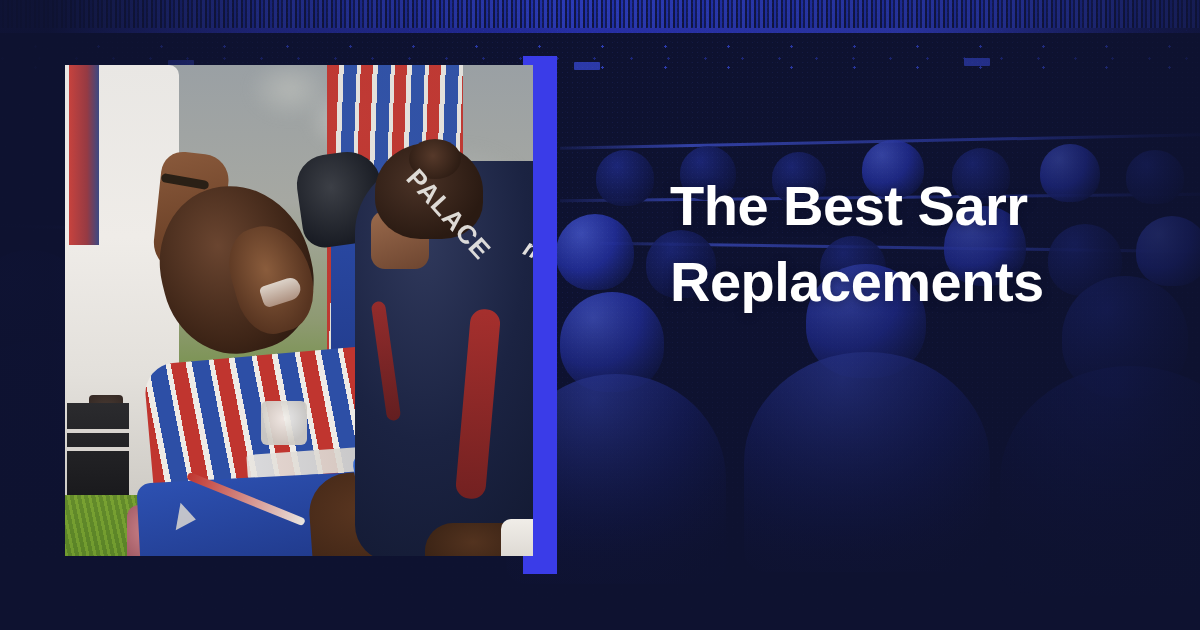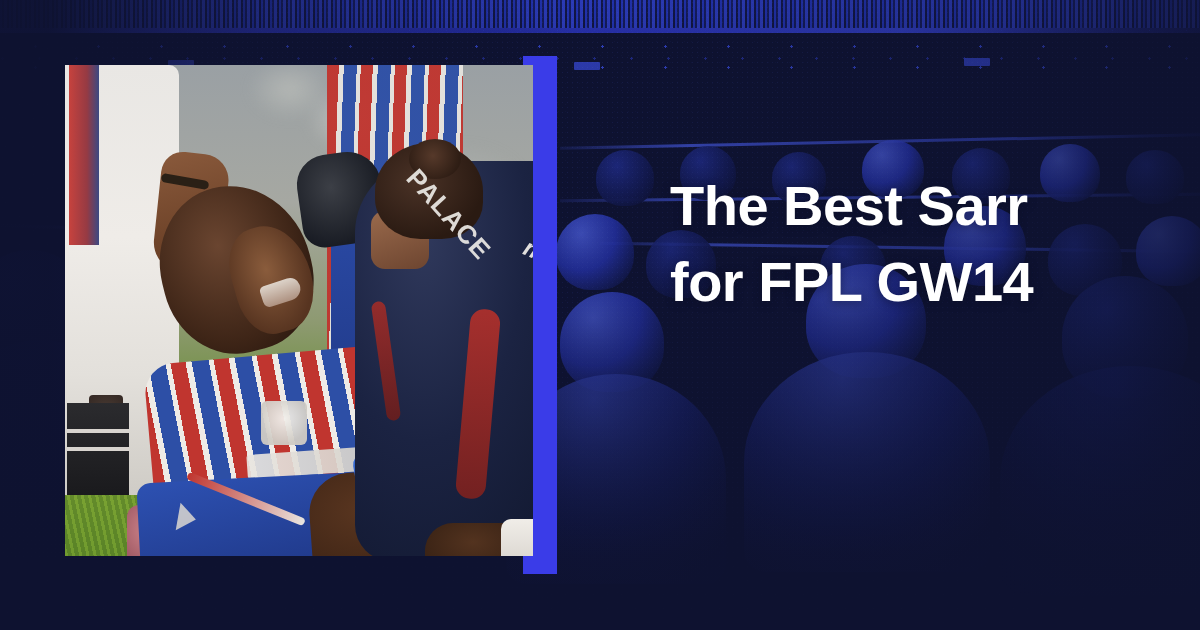--- a/index.html
+++ b/index.html
@@ -420,16 +420,16 @@
     <div class="ph ph-physio-bun"></div>
     <div class="ph ph-physio-leg"></div>
     <div class="ph ph-physio-sock"></div>
 
     <span class="ph-txt palace">PALACE</span>
     <span class="ph-txt macron">macron</span>
   </div>
 
   <div class="headline">
     <span class="ln">The Best Sarr</span>
-    <span class="ln">for FPL GW14</span>
+    <span class="ln">Replacements</span>
   </div>
 
 </div>
 
 </body></html>

